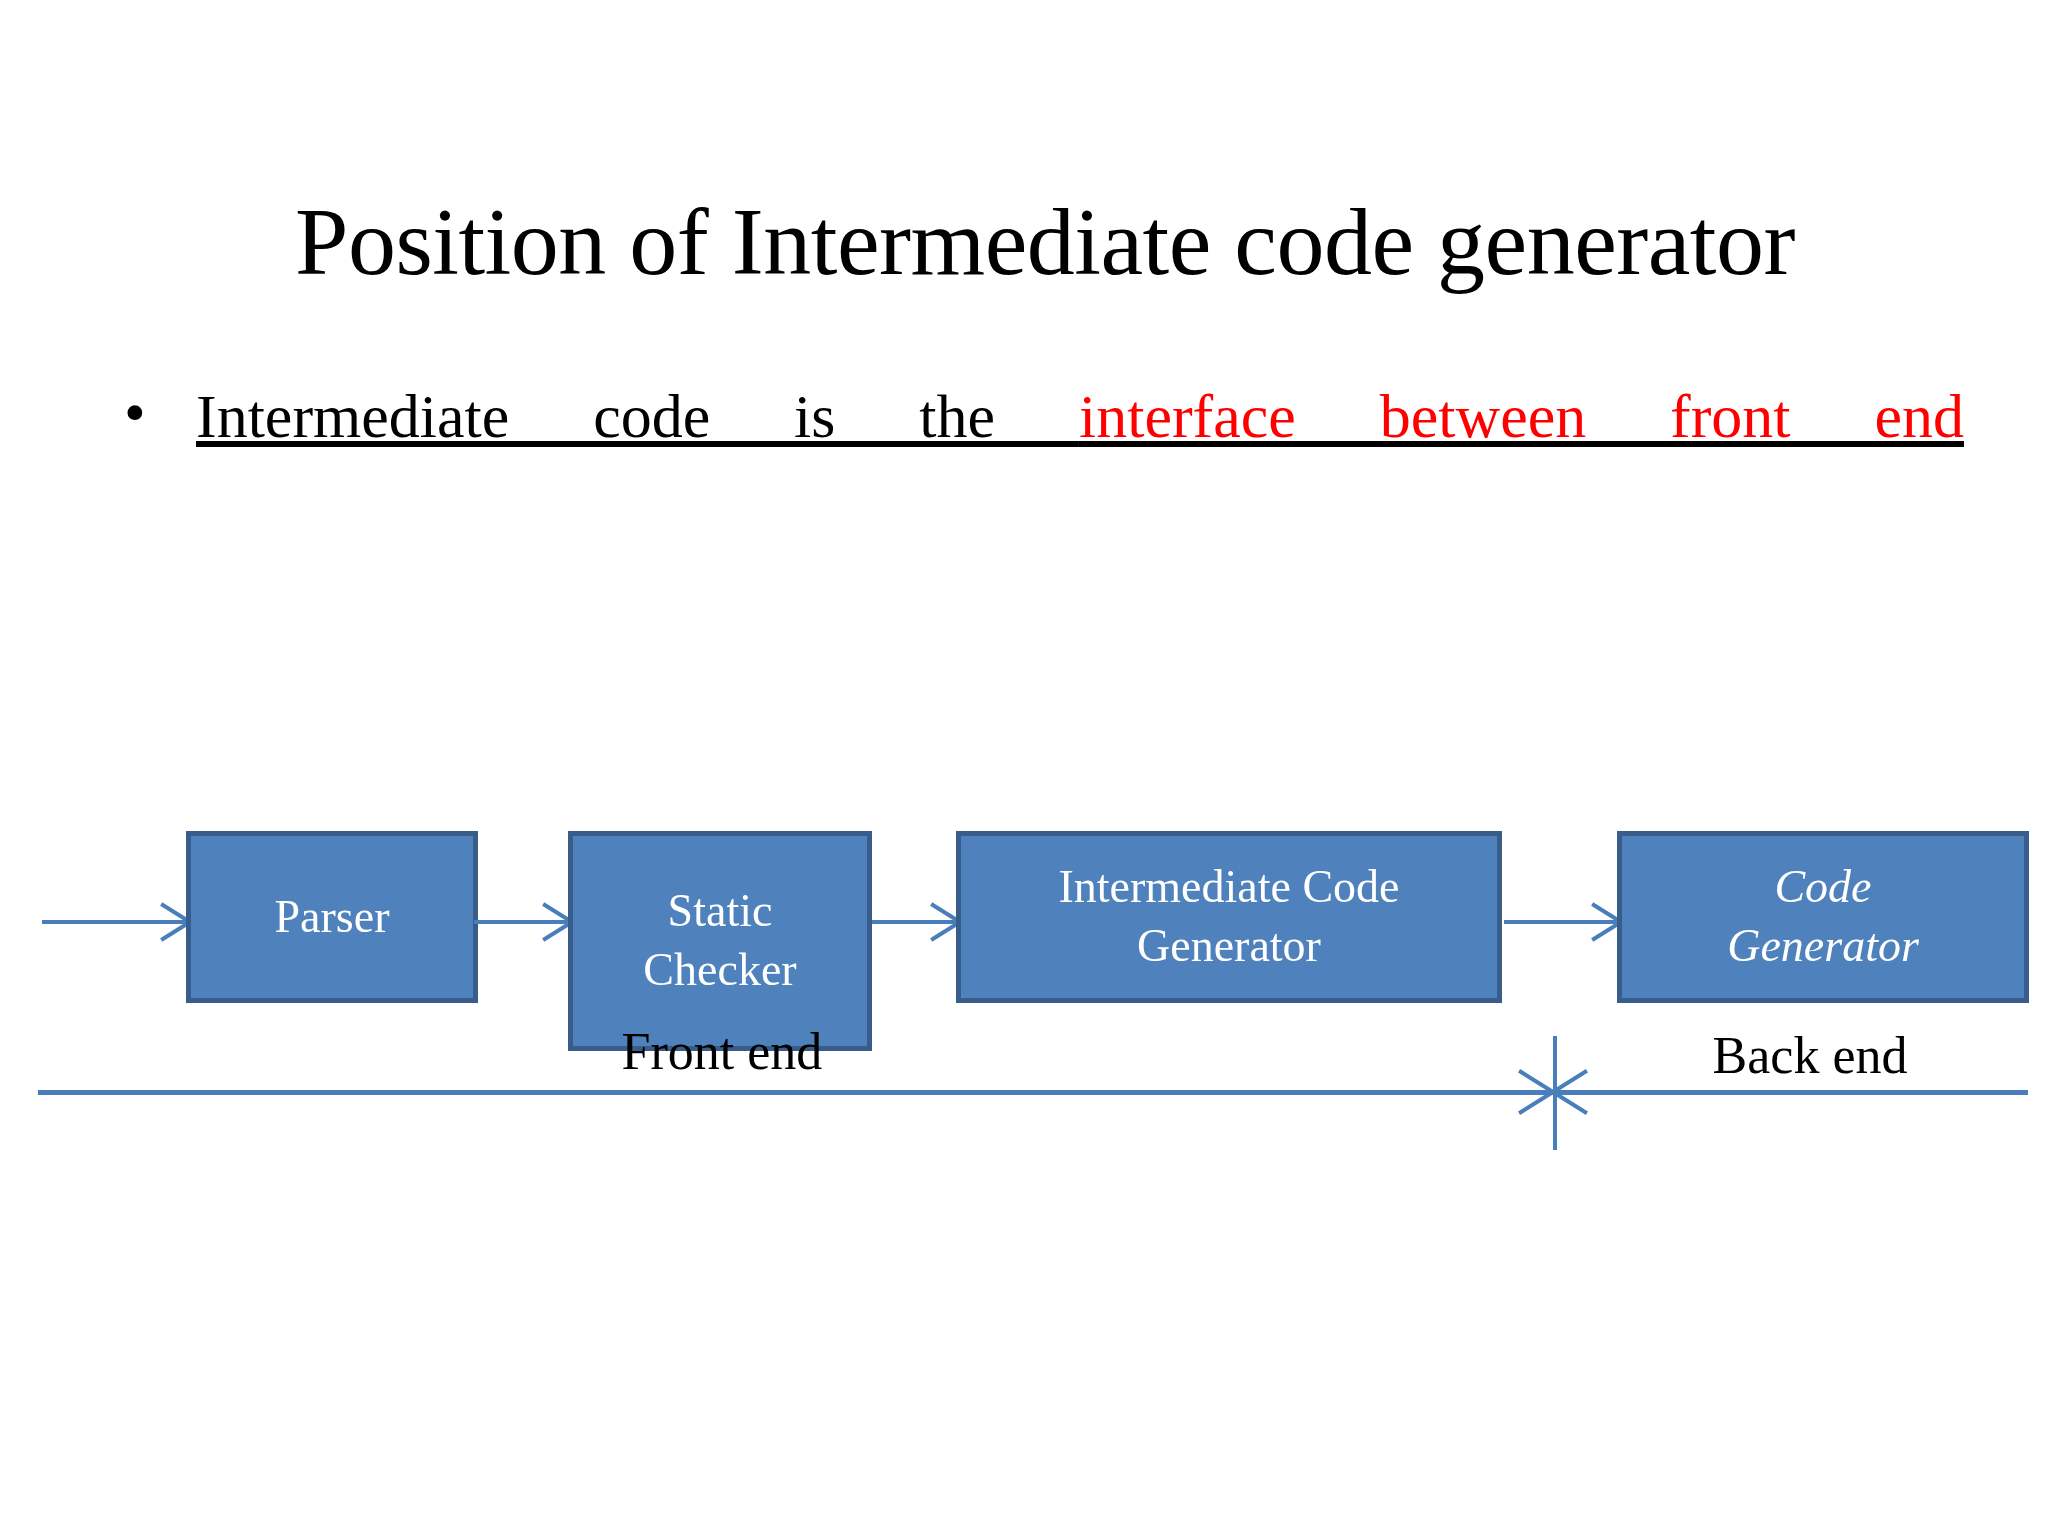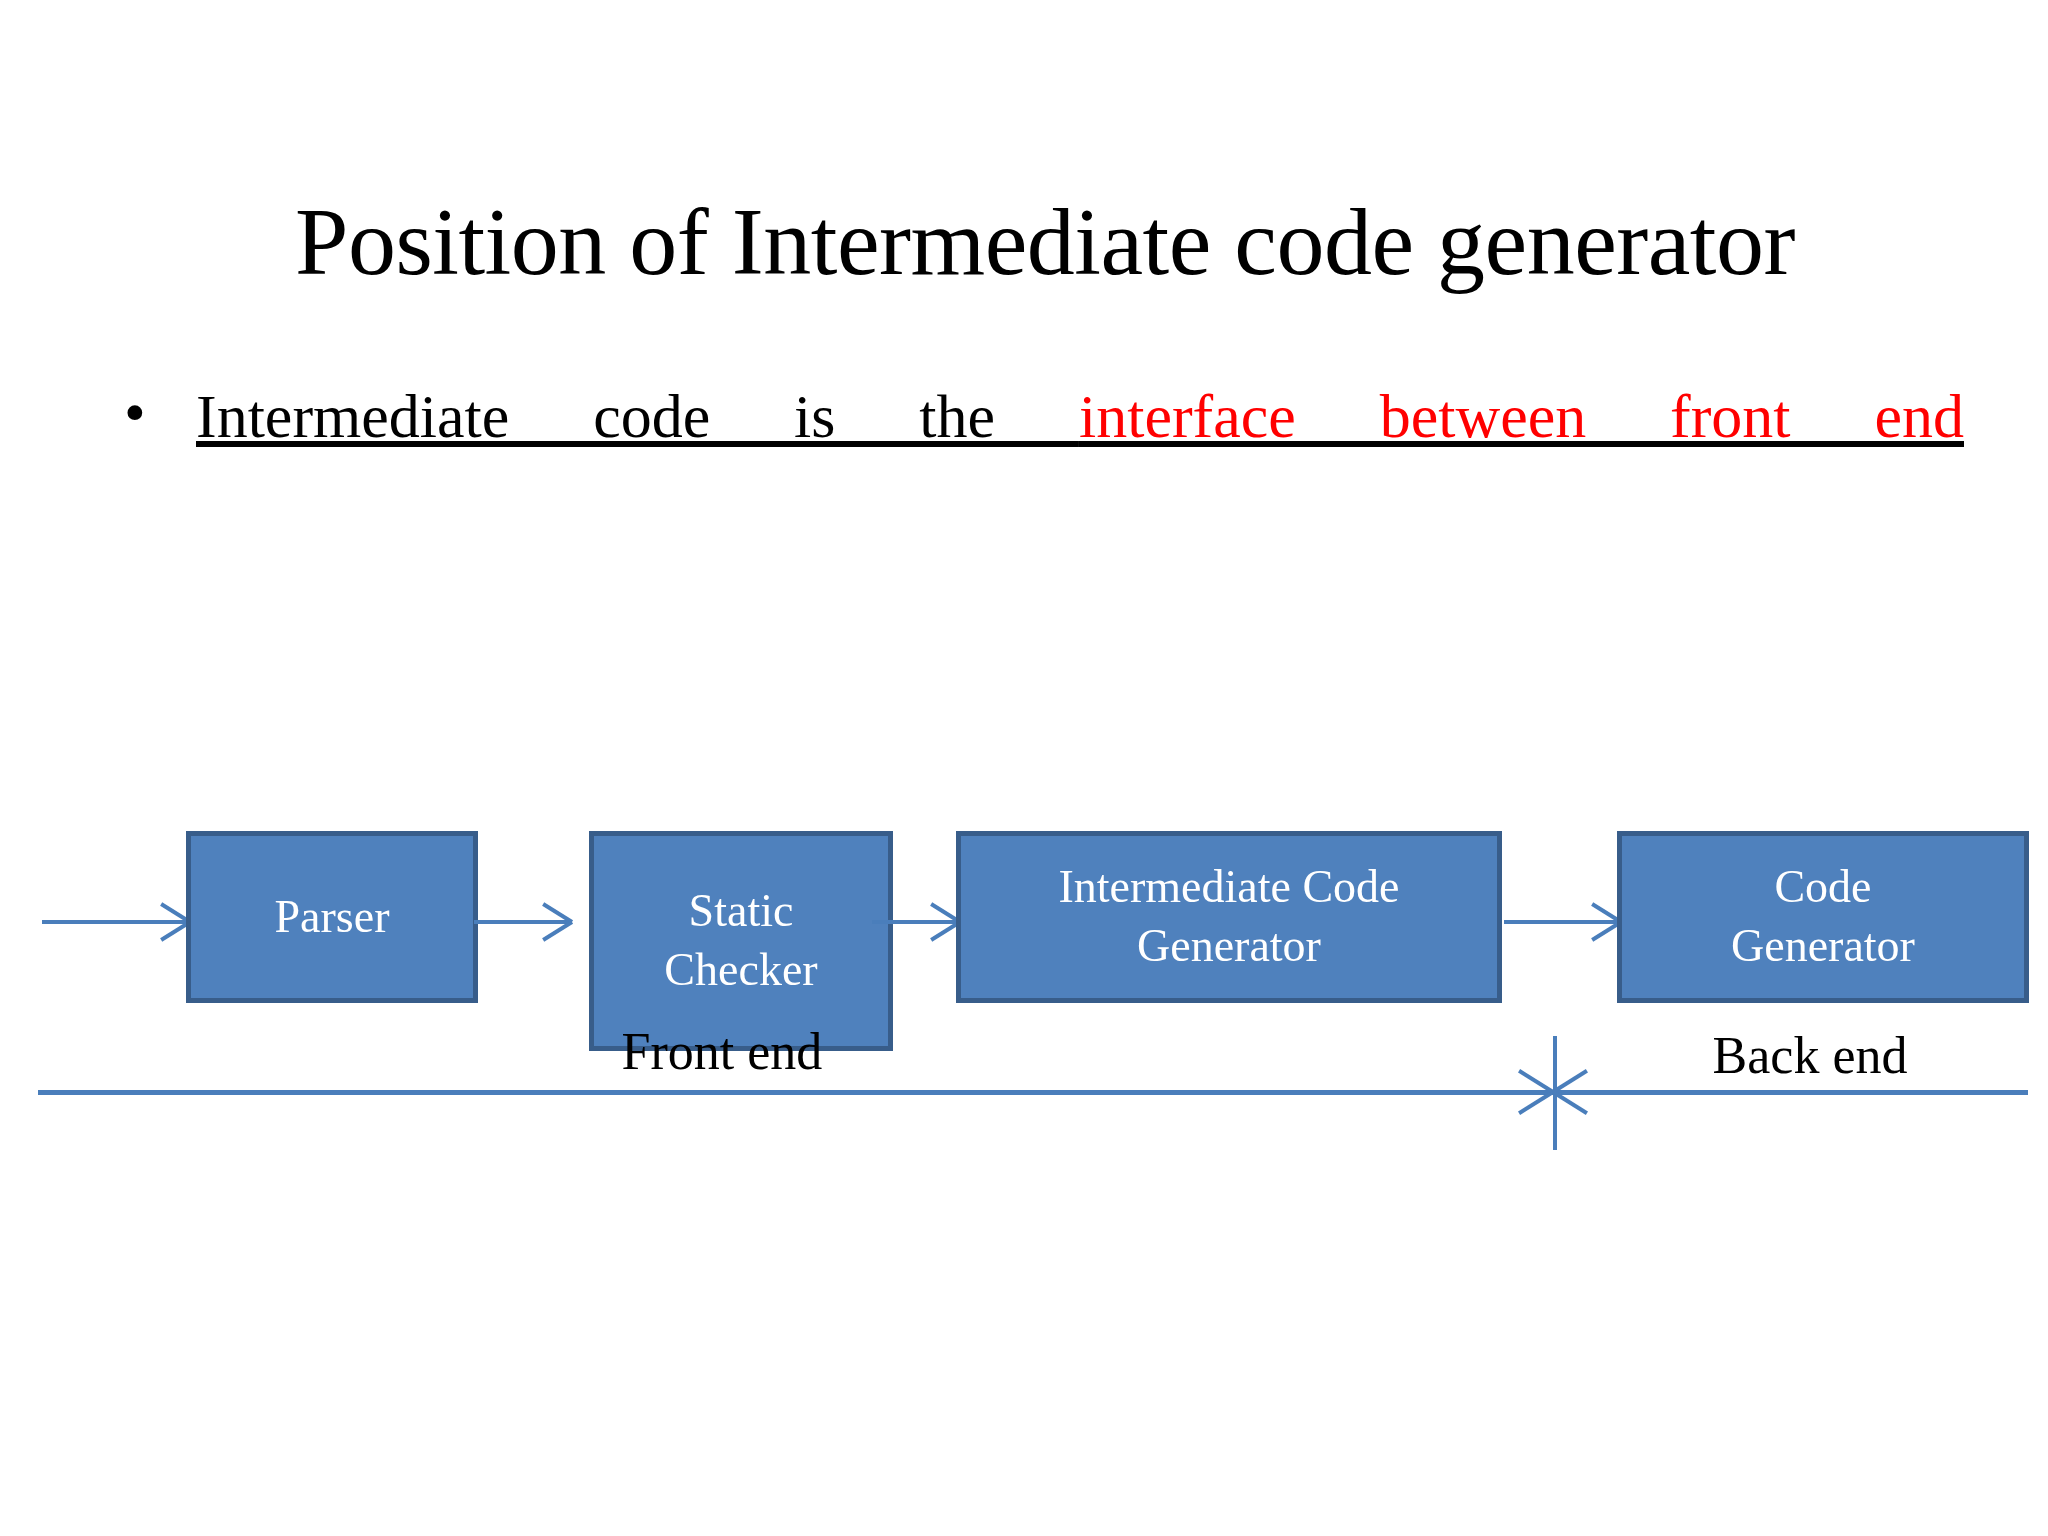--- a/index.html
+++ b/index.html
@@ -99,23 +99,23 @@
     font-size: 46px;
     line-height: 1.28;
     pointer-events: auto;
   }
   .proc-box .box-label {
     display: block;
     padding: 0 10px;
   }
 
   #box-parser        { left: 186px;  top: 831px; width: 292px;  height: 172px; }
-  #box-static        { left: 589px;  top: 831px; width: 304px;  height: 220px; }
+  #box-static        { left: 568px;  top: 831px; width: 304px;  height: 220px; }
   #box-icg           { left: 956px;  top: 831px; width: 546px;  height: 172px; }
-  #box-codegen       { left: 1617px; top: 831px; width: 412px;  height: 172px; }
+  #box-codegen       { left: 1617px; top: 831px; width: 412px;  height: 172px; font-style: italic; }
 
   .connector {
     position: absolute;
     pointer-events: auto;
   }
   .conn-line {
     position: absolute;
     height: 0;
     border-top: 4px solid #4A7EBB;
     top: 50%;

